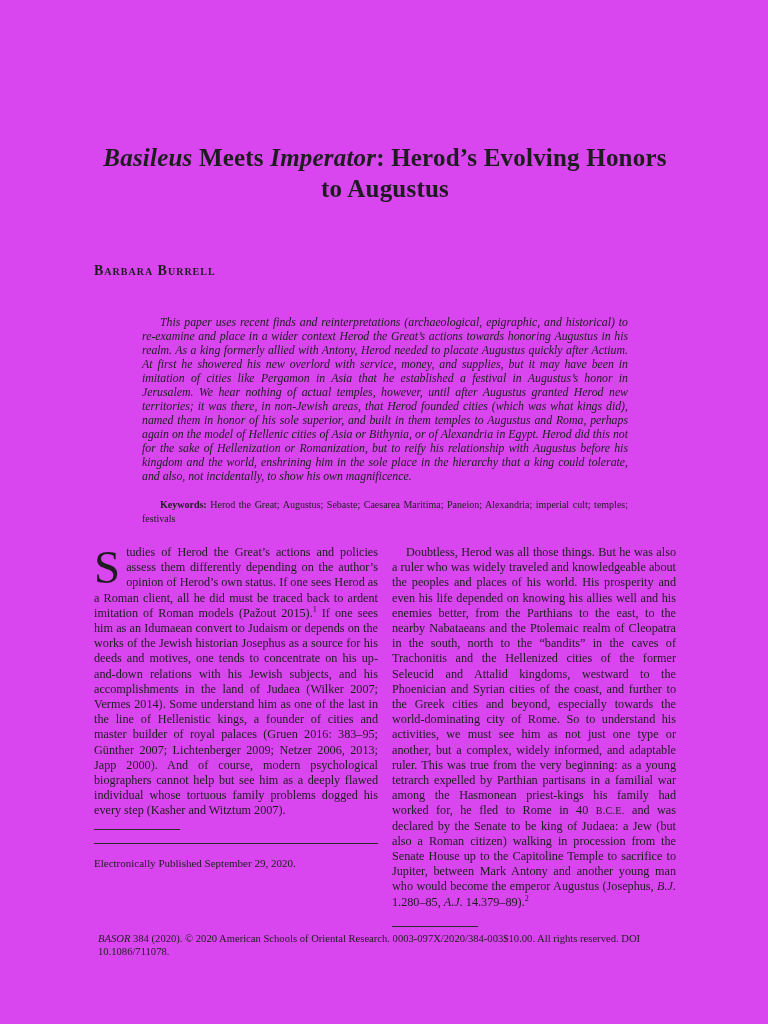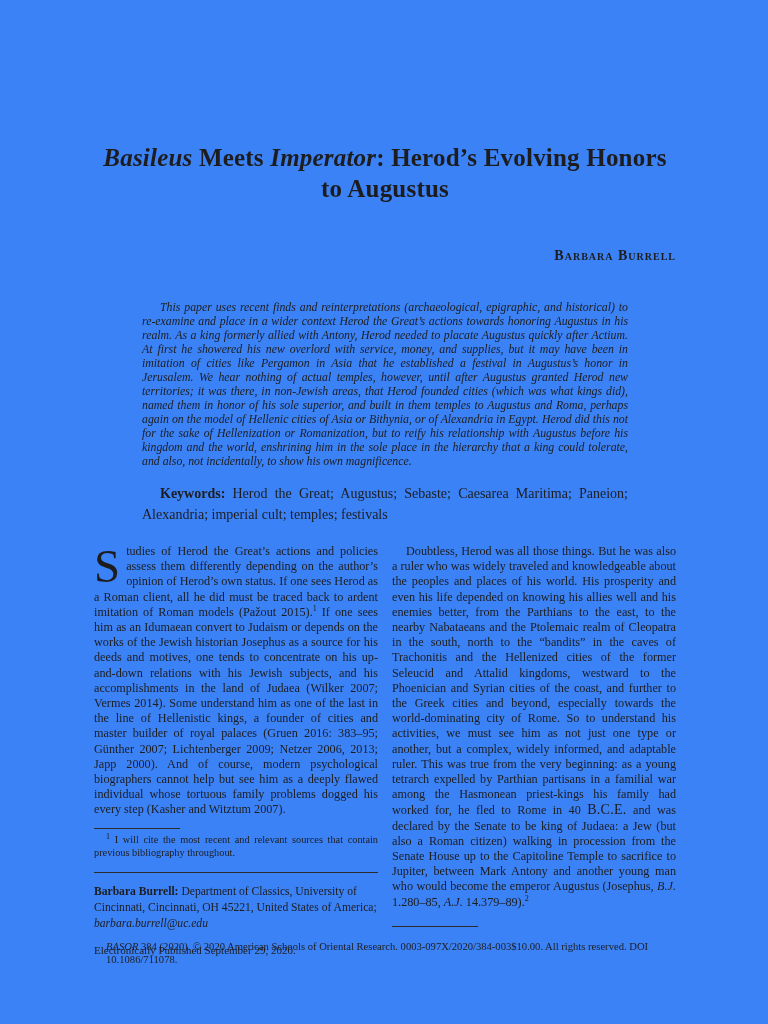--- a/index.html
+++ b/index.html
@@ -1,59 +1,59 @@
 <!DOCTYPE html>
 <html><head>
 <meta charset="utf-8">
 <style>
   html,body{margin:0;padding:0;background:#ffffff;}
   .page{
-    width:768px;height:1024px;background:#3b82f6;color:#1d1d1f;
+    width:768px;height:1024px;background:#d946ef;color:#1d1d1f;
     font-family:"Liberation Serif","DejaVu Serif",serif;
     position:relative;box-sizing:border-box;
     padding:142px 92px 0 94px;overflow:hidden;
   }
   .title{
     font-size:25px;font-weight:bold;text-align:center;line-height:31px;
     margin:0 auto;max-width:566px;letter-spacing:.2px;
   }
   .title em{font-style:italic;}
   .author{
-    text-align:right;margin-top:44px;font-variant:small-caps;
+    text-align:left;margin-top:59px;font-variant:small-caps;
     font-size:14px;letter-spacing:1px;font-weight:bold;
   }
   .abstract{
     width:486px;margin:36px auto 0;font-style:italic;font-size:11.8px;
     line-height:14px;text-align:justify;text-indent:18px;
   }
   .keywords{
-    width:486px;margin:15px auto 0;font-size:14px;line-height:21px;
+    width:486px;margin:15px auto 0;font-size:10px;line-height:14px;
     text-align:justify;text-indent:18px;
   }
   .keywords b{font-weight:bold;}
   .columns{display:flex;gap:14px;margin-top:19px;}
   .col{width:284px;}
   .body-p{font-size:12.2px;line-height:15.2px;text-align:justify;margin:0;}
   .indent{text-indent:14px;}
   sup{font-size:8px;vertical-align:super;line-height:0;}
   .dropcap{
     float:left;font-size:47px;line-height:38px;padding:3px 6px 0 0;
   }
-  .sc{font-size:14px;letter-spacing:.3px;}
+  .sc{font-size:10px;letter-spacing:.3px;}
   .fn-rule{width:86px;border-top:1px solid #2a2a2a;margin:10px 0 5px;}
   .fn-rule.mt{margin-top:16px;}
   .footnote{font-size:10.3px;line-height:12.9px;text-align:justify;margin:0;text-indent:12px;}
   .affil-rule{border-top:1.6px solid #2a2a2a;margin:13px 0 11px;width:100%;}
   .affil{font-size:11.6px;line-height:15.6px;margin:0;}
   .affil b{font-weight:bold;}
   .affil i{font-style:italic;}
   .published{font-size:11px;margin:13px 0 16px;}
   .footer{
     position:absolute;left:94px;right:88px;top:928px;
-    font-size:10.6px;line-height:13px;margin:12px;
+    font-size:10.6px;line-height:13px;margin:4px;
   }
   .footer i{font-style:italic;}
 </style>
 </head>
 <body>
 
 <div class="page">
 
   <h1 class="title"><em>Basileus</em><span> Meets </span><em>Imperator</em><span>: Herod’s Evolving Honors to Augustus</span></h1>
 
@@ -62,24 +62,22 @@
   <p class="abstract">This paper uses recent finds and reinterpretations (archaeological, epigraphic, and historical) to re-examine and place in a wider context Herod the Great’s actions towards honoring Augustus in his realm. As a king formerly allied with Antony, Herod needed to placate Augustus quickly after Actium. At first he showered his new overlord with service, money, and supplies, but it may have been in imitation of cities like Pergamon in Asia that he established a festival in Augustus’s honor in Jerusalem. We hear nothing of actual temples, however, until after Augustus granted Herod new territories; it was there, in non-Jewish areas, that Herod founded cities (which was what kings did), named them in honor of his sole superior, and built in them temples to Augustus and Roma, perhaps again on the model of Hellenic cities of Asia or Bithynia, or of Alexandria in Egypt. Herod did this not for the sake of Hellenization or Romanization, but to reify his relationship with Augustus before his kingdom and the world, enshrining him in the sole place in the hierarchy that a king could tolerate, and also, not incidentally, to show his own magnificence.</p>
 
   <p class="keywords"><b>Keywords:</b><span> Herod the Great; Augustus; Sebaste; Caesarea Maritima; Paneion; Alexandria; imperial cult; temples; festivals</span></p>
 
   <div class="columns">
 
     <div class="col">
       <p class="body-p"><span class="dropcap">S</span><span>tudies of Herod the Great’s actions and policies assess them differently depending on the author’s opinion of Herod’s own status. If one sees Herod as a Roman client, all he did must be traced back to ardent imitation of Roman models (Pažout 2015).</span><sup>1</sup><span> If one sees him as an Idumaean convert to Judaism or depends on the works of the Jewish historian Josephus as a source for his deeds and motives, one tends to concentrate on his up-and-down relations with his Jewish subjects, and his accomplishments in the land of Judaea (Wilker 2007; Vermes 2014). Some understand him as one of the last in the line of Hellenistic kings, a founder of cities and master builder of royal palaces (Gruen 2016: 383–95; Günther 2007; Lichtenberger 2009; Netzer 2006, 2013; Japp 2000). And of course, modern psychological biographers cannot help but see him as a deeply flawed individual whose tortuous family problems dogged his every step (Kasher and Witztum 2007).</span></p>
 
       <div class="fn-rule"></div>
-      <p class="footnote"><sup>1</sup><span> I will cite the most recent and relevant sources that contain previous bibliography throughout.</span></p>
 
       <div class="affil-rule"></div>
-      <p class="affil"><b>Barbara Burrell:</b><span> Department of Classics, University of Cincinnati, Cincinnati, OH 45221, United States of America; </span><i>barbara.burrell@uc.edu</i></p>
 
       <p class="published">Electronically Published September 29, 2020.</p>
     </div>
 
     <div class="col">
       <p class="body-p indent"><span>Doubtless, Herod was all those things. But he was also a ruler who was widely traveled and knowledgeable about the peoples and places of his world. His prosperity and even his life depended on knowing his allies well and his enemies better, from the Parthians to the east, to the nearby Nabataeans and the Ptolemaic realm of Cleopatra in the south, north to the “bandits” in the caves of Trachonitis and the Hellenized cities of the former Seleucid and Attalid kingdoms, westward to the Phoenician and Syrian cities of the coast, and further to the Greek cities and beyond, especially towards the world-dominating city of Rome. So to understand his activities, we must see him as not just one type or another, but a complex, widely informed, and adaptable ruler. This was true from the very beginning: as a young tetrarch expelled by Parthian partisans in a familial war among the Hasmonean priest-kings his family had worked for, he fled to Rome in 40 </span><span class="sc">B.C.E.</span><span> and was declared by the Senate to be king of Judaea: a Jew (but also a Roman citizen) walking in procession from the Senate House up to the Capitoline Temple to sacrifice to Jupiter, between Mark Antony and another young man who would become the emperor Augustus (Josephus, </span><i>B.J.</i><span> 1.280–85, </span><i>A.J.</i><span> 14.379–89).</span><sup>2</sup></p>
 
       <div class="fn-rule mt"></div>
     </div>
 

